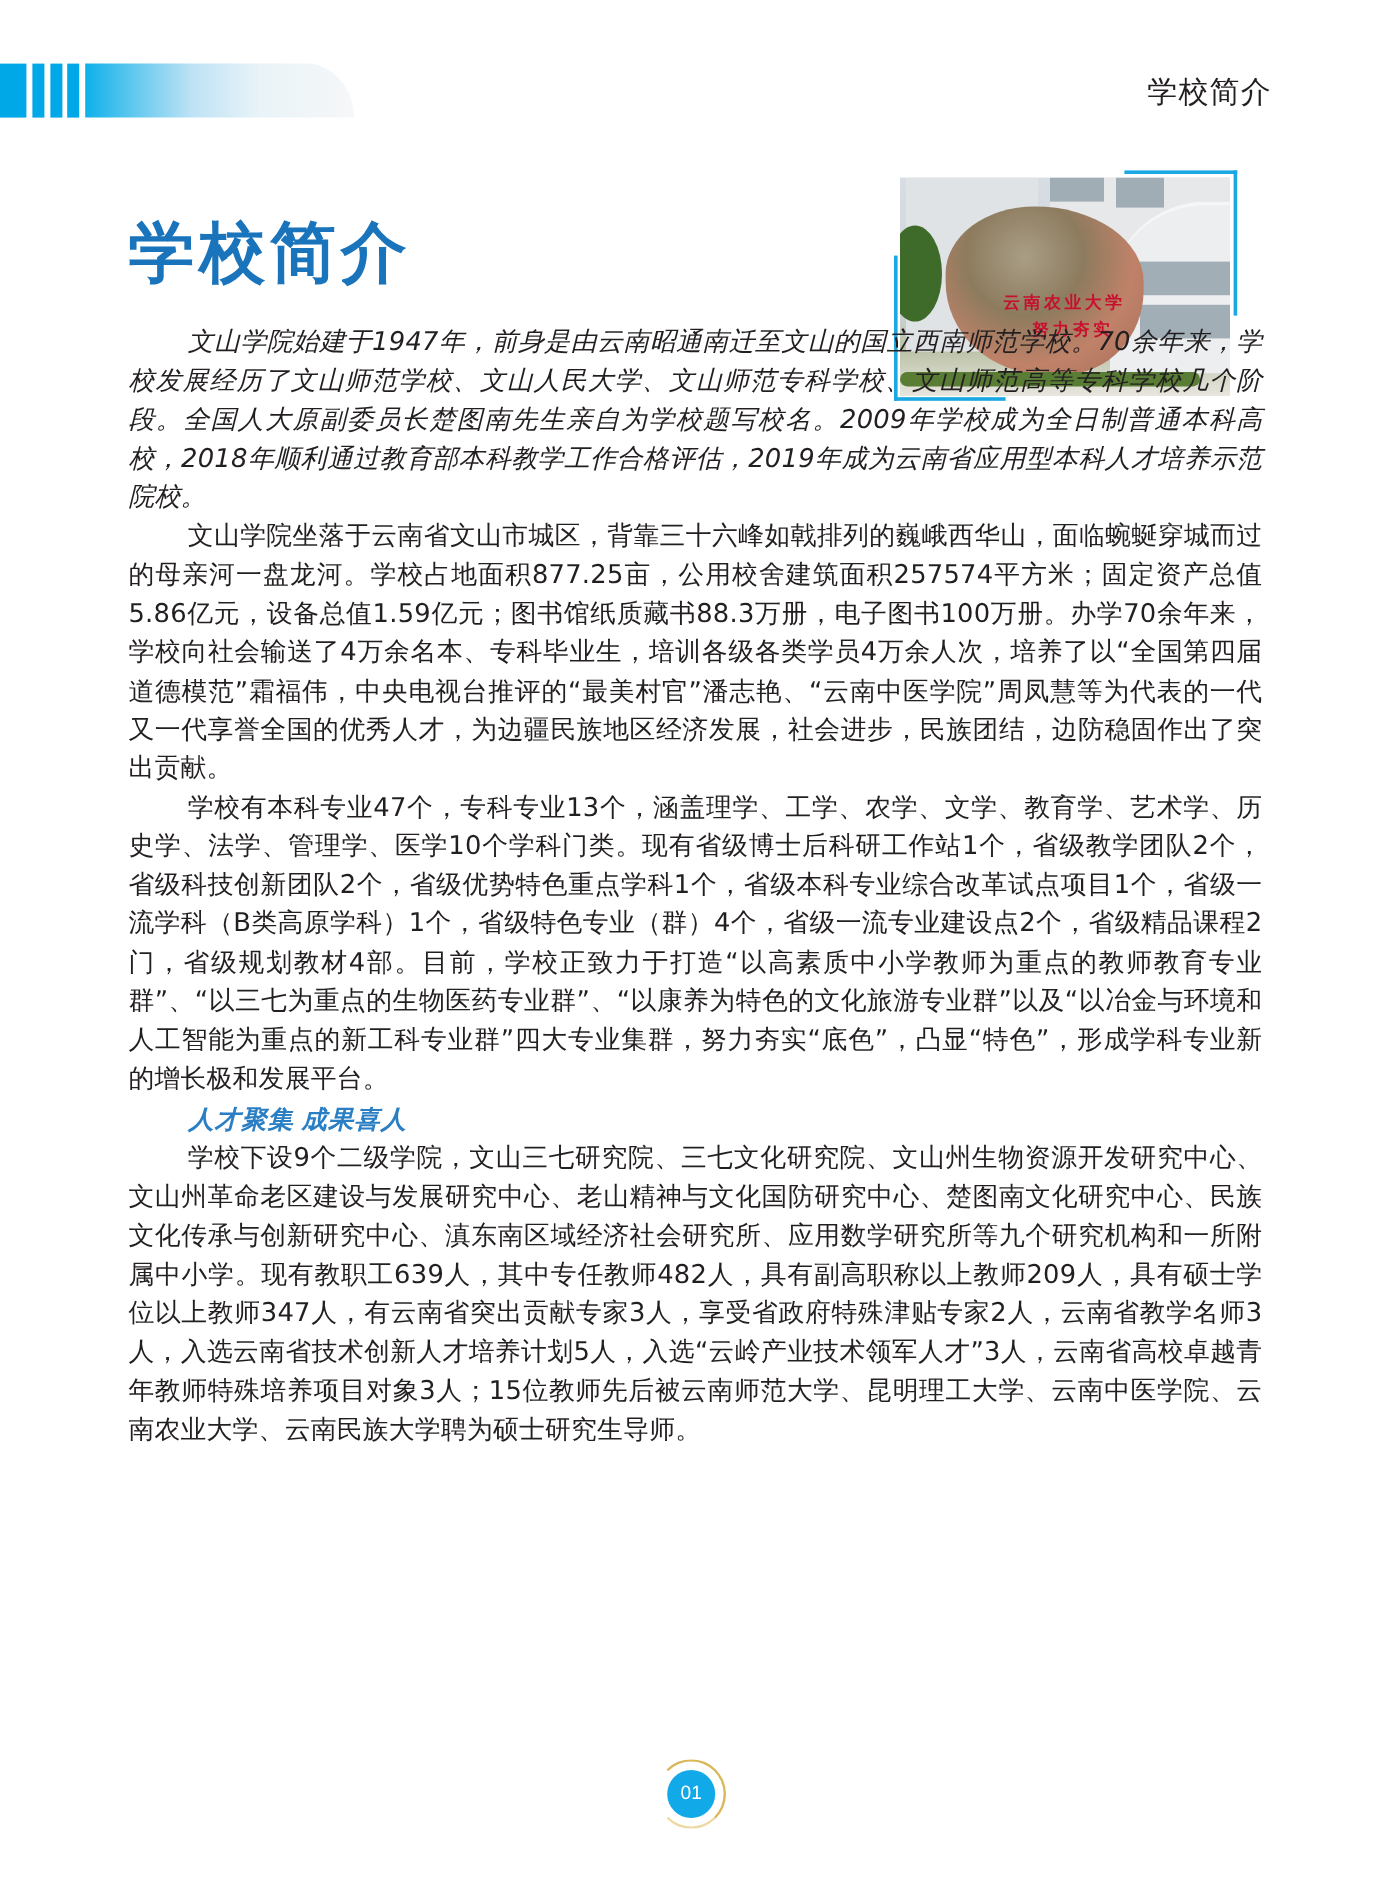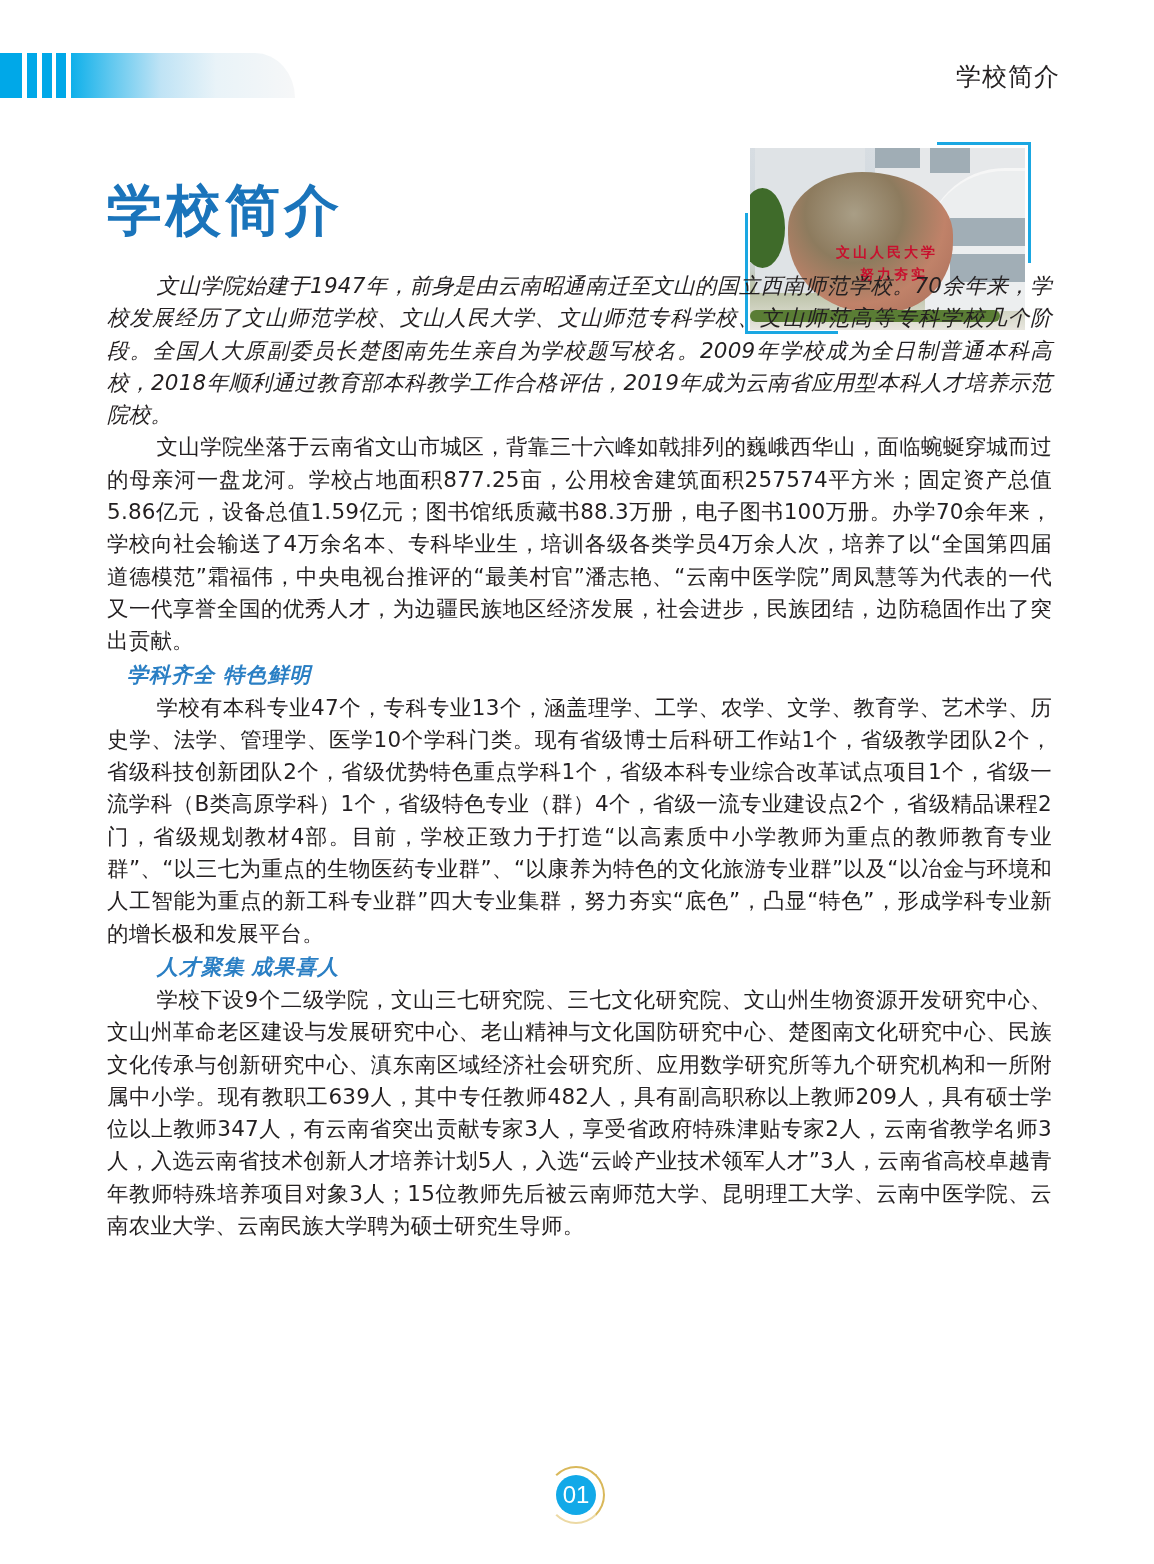--- a/index.html
+++ b/index.html
@@ -59,21 +59,21 @@
     font-size: 21.5px; line-height: 32.3px; text-align: justify; text-indent: 2.3em; margin: 0;
     letter-spacing: 0.2px;
   }
   .page-number-wrap { position: absolute; left: 547px; top: 1466px; width: 60px; height: 60px; }
   .page-number-ring {
     position: absolute; left: 0; top: 0; width: 54px; height: 54px; border-radius: 50%;
     border: 2px solid #d9b85a; border-left-color: transparent; border-bottom-color: #ecd9a4;
   }
   .page-number {
     position: absolute; left: 9px; top: 9px; width: 40px; height: 40px; border-radius: 50%;
-    background: #12a9e8; color: #fff; font-size: 24px; text-align: center; line-height: 40px;
+    background: #12a9e8; color: #fff; font-size: 16px; text-align: center; line-height: 40px;
     font-family: "Liberation Sans", sans-serif;
   }
 </style>
 </head>
 <body>
 
 <div class="header-band">
   <div class="bar" style="left:0;width:22px;"></div>
   <div class="bar" style="left:27px;width:10px;"></div>
   <div class="bar" style="left:42px;width:10px;"></div>
@@ -89,38 +89,37 @@
   <div class="photo">
     <div class="bldg-l"></div>
     <div class="bldg-r"></div>
     <div class="win" style="left:125px;top:0;width:45px;height:20px;"></div>
     <div class="win" style="left:180px;top:0;width:40px;height:25px;"></div>
     <div class="curve"></div>
     <div class="win" style="left:200px;top:70px;width:75px;height:28px;"></div>
     <div class="win" style="left:200px;top:106px;width:75px;height:28px;"></div>
     <div class="tree"></div>
     <div class="rock"></div>
-    <div class="rock-text1">文山人民大学</div>
+    <div class="rock-text1">云南农业大学</div>
     <div class="rock-text2">努力夯实</div>
     <div class="grass"></div>
   </div>
   <div class="frame-tr-h"></div>
   <div class="frame-tr-v"></div>
   <div class="frame-bl-v"></div>
   <div class="frame-bl-h"></div>
 </div>
 
 <div class="content">
   <div>
     <p class="para" style="width:640px;"></p>
     <p class="para" style="margin-top:-32px;font-style:italic;">文山学院始建于1947年，前身是由云南昭通南迁至文山的国立西南师范学校。70余年来，学校发展经历了文山师范学校、文山人民大学、文山师范专科学校、文山师范高等专科学校几个阶段。全国人大原副委员长楚图南先生亲自为学校题写校名。2009年学校成为全日制普通本科高校，2018年顺利通过教育部本科教学工作合格评估，2019年成为云南省应用型本科人才培养示范院校。</p>
     <p class="para">文山学院坐落于云南省文山市城区，背靠三十六峰如戟排列的巍峨西华山，面临蜿蜒穿城而过的母亲河一盘龙河。学校占地面积877.25亩，公用校舍建筑面积257574平方米；固定资产总值5.86亿元，设备总值1.59亿元；图书馆纸质藏书88.3万册，电子图书100万册。办学70余年来，学校向社会输送了4万余名本、专科毕业生，培训各级各类学员4万余人次，培养了以“全国第四届道德模范”霜福伟，中央电视台推评的“最美村官”潘志艳、“云南中医学院”周凤慧等为代表的一代又一代享誉全国的优秀人才，为边疆民族地区经济发展，社会进步，民族团结，边防稳固作出了突出贡献。</p>
   </div>
   <div>
-    <div class="section-heading" style="padding-left:20px;">学科齐全  特色鲜明</div>
     <p class="para">学校有本科专业47个，专科专业13个，涵盖理学、工学、农学、文学、教育学、艺术学、历史学、法学、管理学、医学10个学科门类。现有省级博士后科研工作站1个，省级教学团队2个，省级科技创新团队2个，省级优势特色重点学科1个，省级本科专业综合改革试点项目1个，省级一流学科（B类高原学科）1个，省级特色专业（群）4个，省级一流专业建设点2个，省级精品课程2门，省级规划教材4部。目前，学校正致力于打造“以高素质中小学教师为重点的教师教育专业群”、“以三七为重点的生物医药专业群”、“以康养为特色的文化旅游专业群”以及“以冶金与环境和人工智能为重点的新工科专业群”四大专业集群，努力夯实“底色”，凸显“特色”，形成学科专业新的增长极和发展平台。</p>
   </div>
   <div>
     <div class="section-heading" style="padding-left:50px;font-family:Liberation Serif, serif;">人才聚集  成果喜人</div>
     <p class="para">学校下设9个二级学院，文山三七研究院、三七文化研究院、文山州生物资源开发研究中心、文山州革命老区建设与发展研究中心、老山精神与文化国防研究中心、楚图南文化研究中心、民族文化传承与创新研究中心、滇东南区域经济社会研究所、应用数学研究所等九个研究机构和一所附属中小学。现有教职工639人，其中专任教师482人，具有副高职称以上教师209人，具有硕士学位以上教师347人，有云南省突出贡献专家3人，享受省政府特殊津贴专家2人，云南省教学名师3人，入选云南省技术创新人才培养计划5人，入选“云岭产业技术领军人才”3人，云南省高校卓越青年教师特殊培养项目对象3人；15位教师先后被云南师范大学、昆明理工大学、云南中医学院、云南农业大学、云南民族大学聘为硕士研究生导师。</p>
   </div>
 </div>
 
 <div class="page-number-wrap">
   <div class="page-number-ring"></div>

